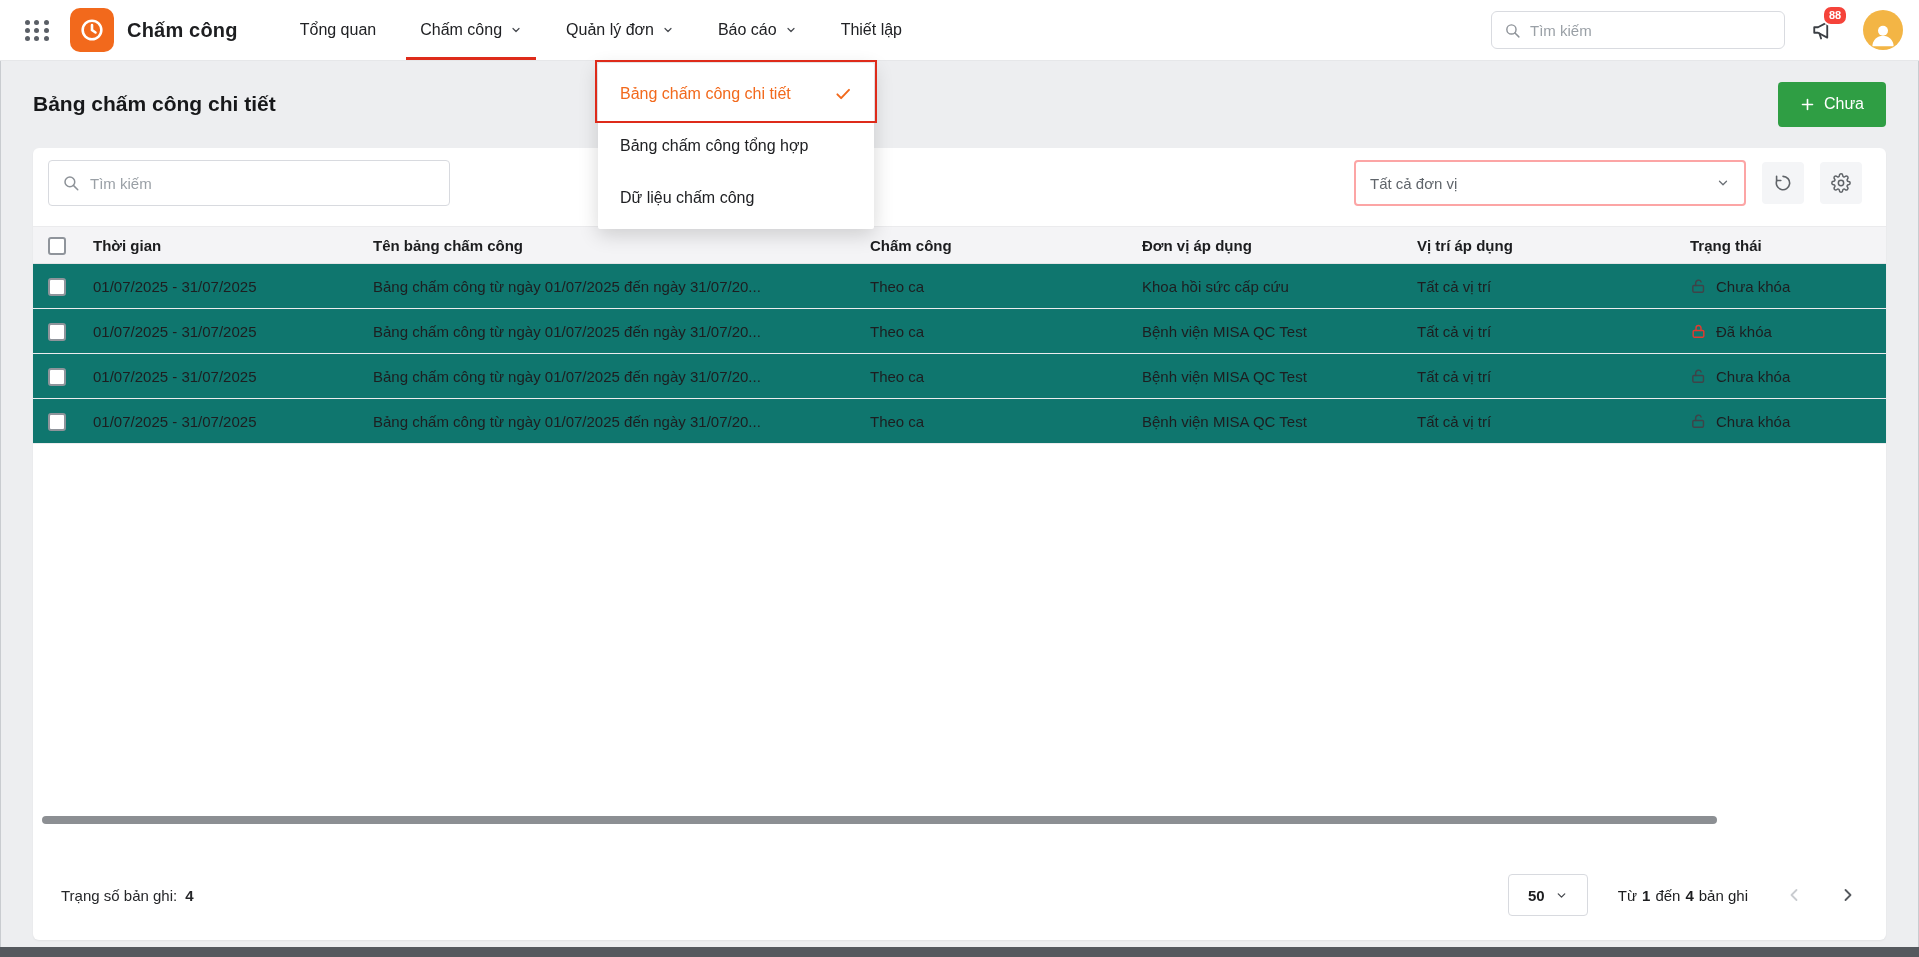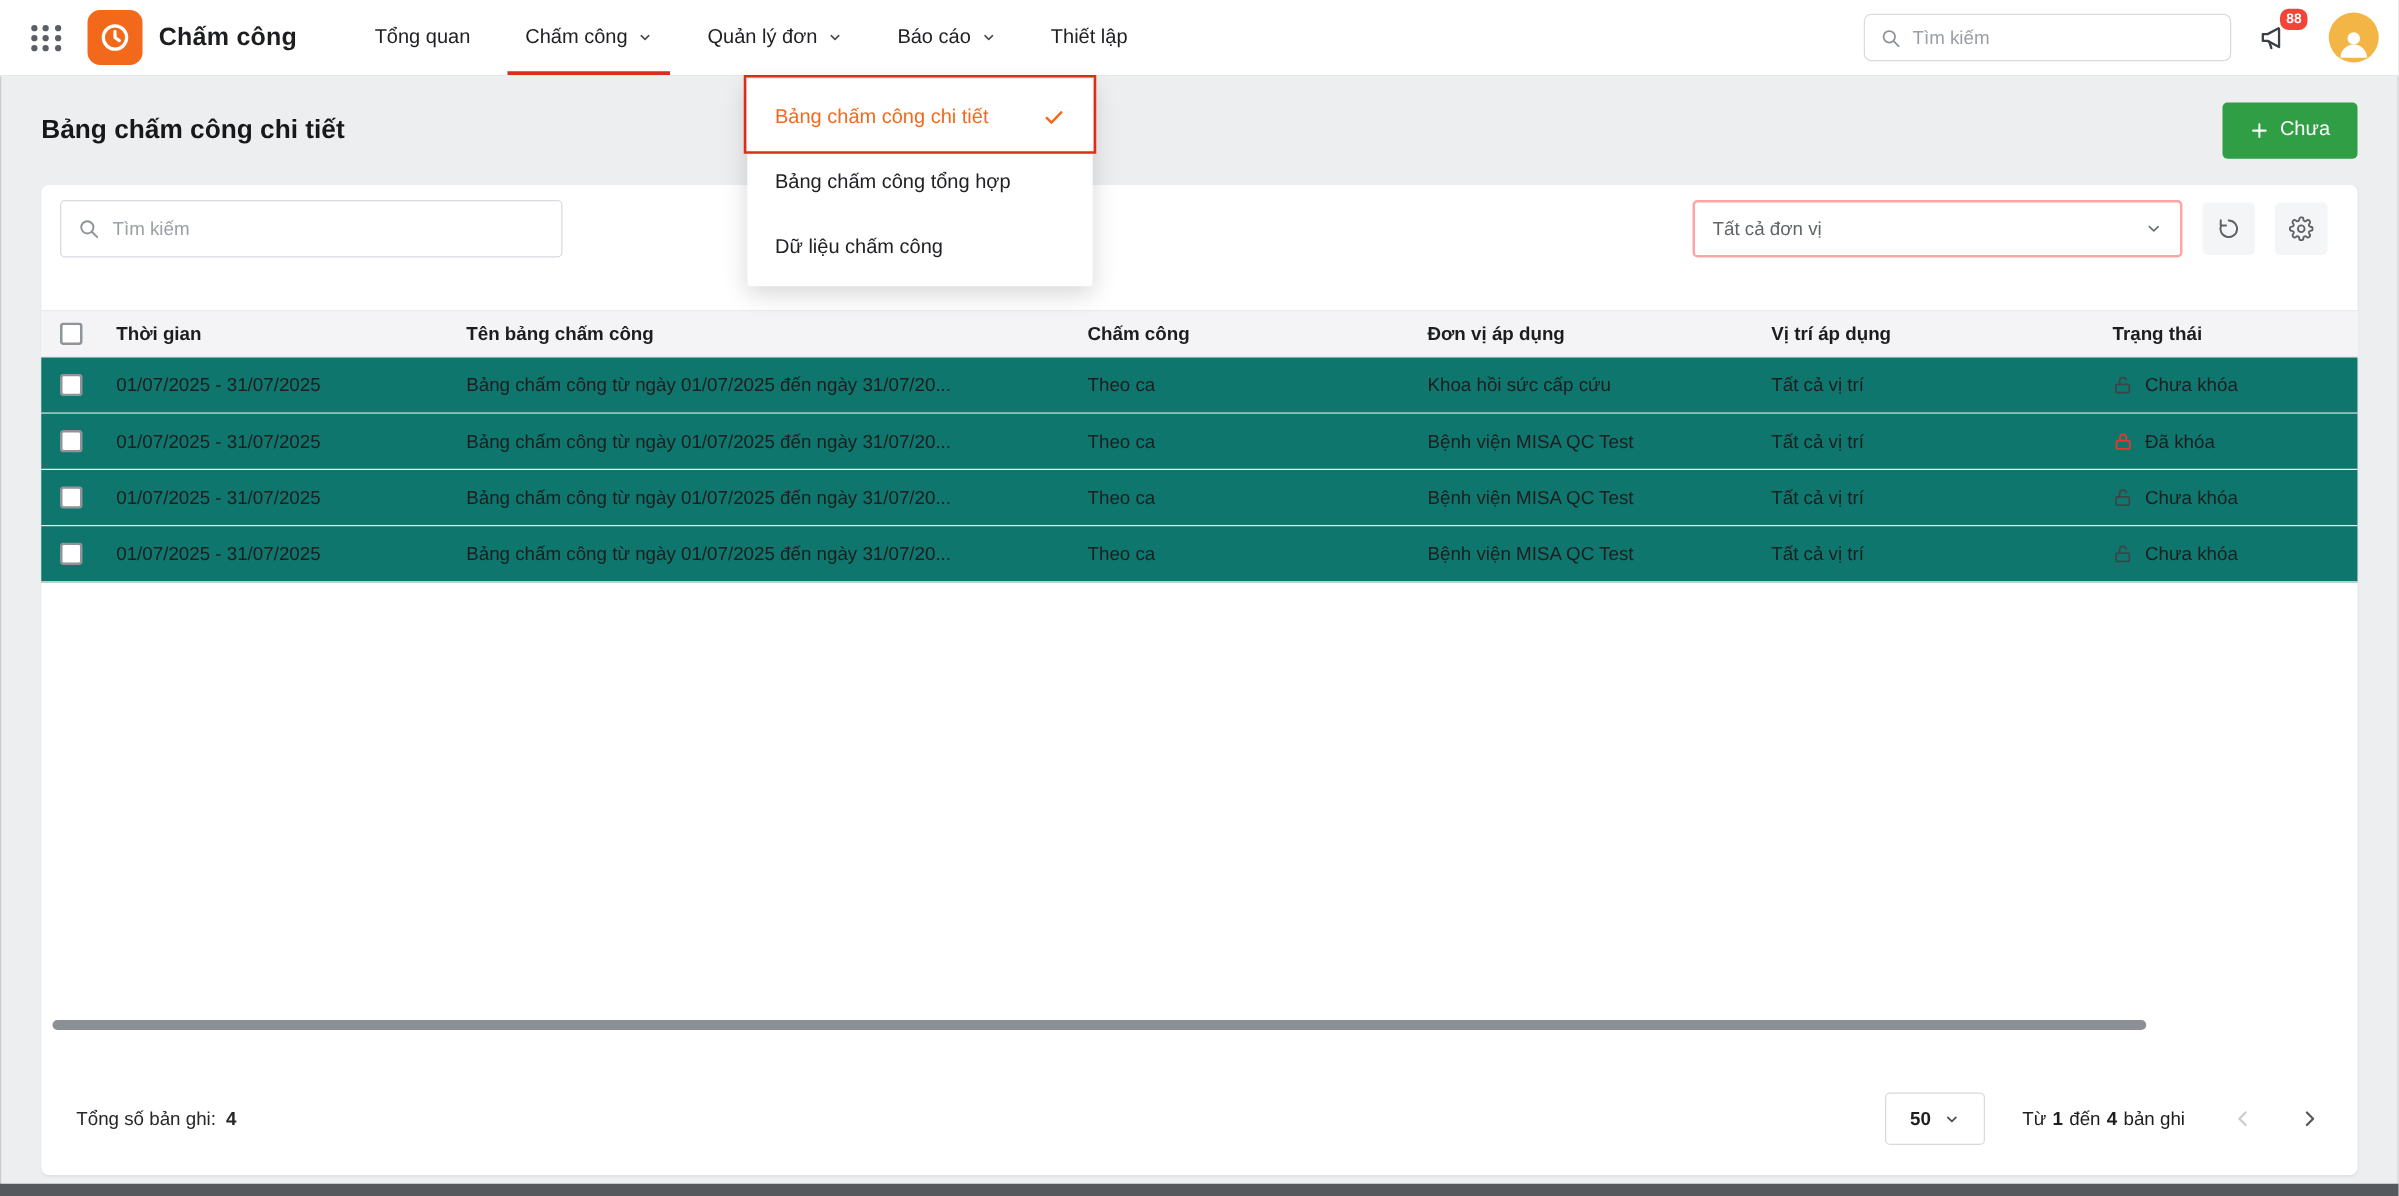--- a/index.html
+++ b/index.html
@@ -17,21 +17,21 @@
   .logo{width:44px;height:44px;border-radius:10px;background:var(--accent,#f2691c);display:flex;align-items:center;justify-content:center;margin-right:13px;flex:none}
   .app-title{font-size:20px;font-weight:700;letter-spacing:.2px;margin-right:40px;white-space:nowrap}
   .nav{display:flex;height:100%}
   .nav-item{display:flex;align-items:center;gap:8px;padding:0 22px;height:100%;font-size:16px;color:#202124;cursor:pointer;position:relative;white-space:nowrap}
   .nav-item.active::after{content:"";position:absolute;left:8px;right:8px;bottom:0;height:3px;background:var(--red,#de2b1a)}
   .chev{flex:none}
   .topbar-right{margin-left:auto;display:flex;align-items:center;gap:22px}
   .tb-search{width:294px;height:38px;border:1px solid #d9dbe0;border-radius:6px;display:flex;align-items:center;gap:9px;padding:0 12px;background:#fff}
   .tb-search input{border:none;outline:none;flex:1;font-size:15px;color:#33363b}
   .tb-search input::placeholder,.lg-search input::placeholder{color:#9aa0a6}
-  .notif{position:relative;width:34px;height:34px;display:flex;align-items:center;}
+  .notif{position:relative;width:34px;height:34px;display:flex;align-items:center;justify-content:center}
   .badge{position:absolute;top:-8px;left:15px;background:var(--badge,#f5433a);color:#fff;font-size:11px;font-weight:700;line-height:1;padding:3px 5px;border-radius:9px;border:2px solid #fff}
   .avatar{width:40px;height:40px;border-radius:50%;background:var(--avatar-bg,#f3b545);display:flex;align-items:flex-end;justify-content:center;overflow:hidden;cursor:pointer;flex:none}
 
   
   .dropdown{position:absolute;left:598px;top:63px;width:276px;background:#fff;box-shadow:0 6px 20px rgba(0,0,0,.16);border-radius:2px;padding:5px 0;z-index:20}
   .dd-item{height:52px;display:flex;align-items:center;justify-content:space-between;padding:0 22px;font-size:16px;cursor:pointer;color:#202124;background:#fff}
   .dd-item.selected{color:var(--accent,#f2691c)}
   .annotation{position:absolute;left:-3px;right:-3px;top:-3px;height:63px;border:2px solid var(--red,#de2b1a);pointer-events:none;z-index:21}
 
   
@@ -43,21 +43,21 @@
   
   .card{margin-top:21px;background:#fff;border-radius:6px;height:792px;display:flex;flex-direction:column;box-shadow:0 1px 2px rgba(0,0,0,.05)}
   .toolbar{display:flex;align-items:center;justify-content:space-between;padding:12px 24px 12px 15px}
   .lg-search{width:402px;height:46px;border:1px solid #d8dadf;border-radius:4px;display:flex;align-items:center;gap:10px;padding:0 13px}
   .lg-search input{border:none;outline:none;flex:1;font-size:15px;color:#33363b}
   .toolbar-right{display:flex;align-items:center;gap:16px}
   .unit-select{width:392px;height:46px;border:2px solid #fca5a5;border-radius:4px;display:flex;align-items:center;justify-content:space-between;padding:0 14px;color:#60656b;cursor:pointer;background:#fff}
   .icon-btn{width:42px;height:42px;border-radius:4px;background:#f4f5f7;display:flex;align-items:center;justify-content:center;color:#5f6368}
 
   
-  .table{margin-top:30px}
+  .table{margin-top:8px}
   .trow{display:grid;grid-template-columns:56px 280px 497px 272px 275px 273px 1fr;align-items:center;border-bottom:1px solid #ececee;background:#0f766e}
   .trow.body{height:45px;cursor:pointer}
   .thead{height:38px;background:#f4f4f6;border-top:1px solid #ebebed;border-bottom:1px solid #e4e4e6;font-weight:700;color:#1c1d1f}
   .cell{padding:0 18px 0 4px;white-space:nowrap;overflow:hidden;font-size:15px}
   .cell-cb{padding-left:15px}
   .cb{display:inline-block;width:18px;height:18px;border:2px solid #8f949b;border-radius:3px;background:#fff;cursor:pointer;vertical-align:middle}
   .cell-status{display:flex;align-items:center;gap:9px}
   .lock-wrap{display:inline-flex;align-items:center}
   .lock-wrap svg{display:none}
   .lock-wrap.is-unlocked .icon-unlocked{display:block;color:#3f4348}
@@ -308,21 +308,21 @@
       </div>
 
       <div class="spacer"></div>
 
       <div class="hscroll">
         <div class="hthumb"></div>
       </div>
 
       <div class="cfooter">
         <div class="total">
-          <span>Tổng số bản ghi:</span>
+          <span>Trạng số bản ghi:</span>
           <b>4</b>
         </div>
         <div class="f-right">
           <div class="psize">
             <span>50</span>
             <svg width="13" height="13" viewBox="0 0 24 24" fill="none" stroke="#46494e" stroke-width="2.4" stroke-linecap="round" stroke-linejoin="round">
                 <path d="M6 9l6 6 6-6"></path>
               </svg>
           </div>
           <div class="range">

